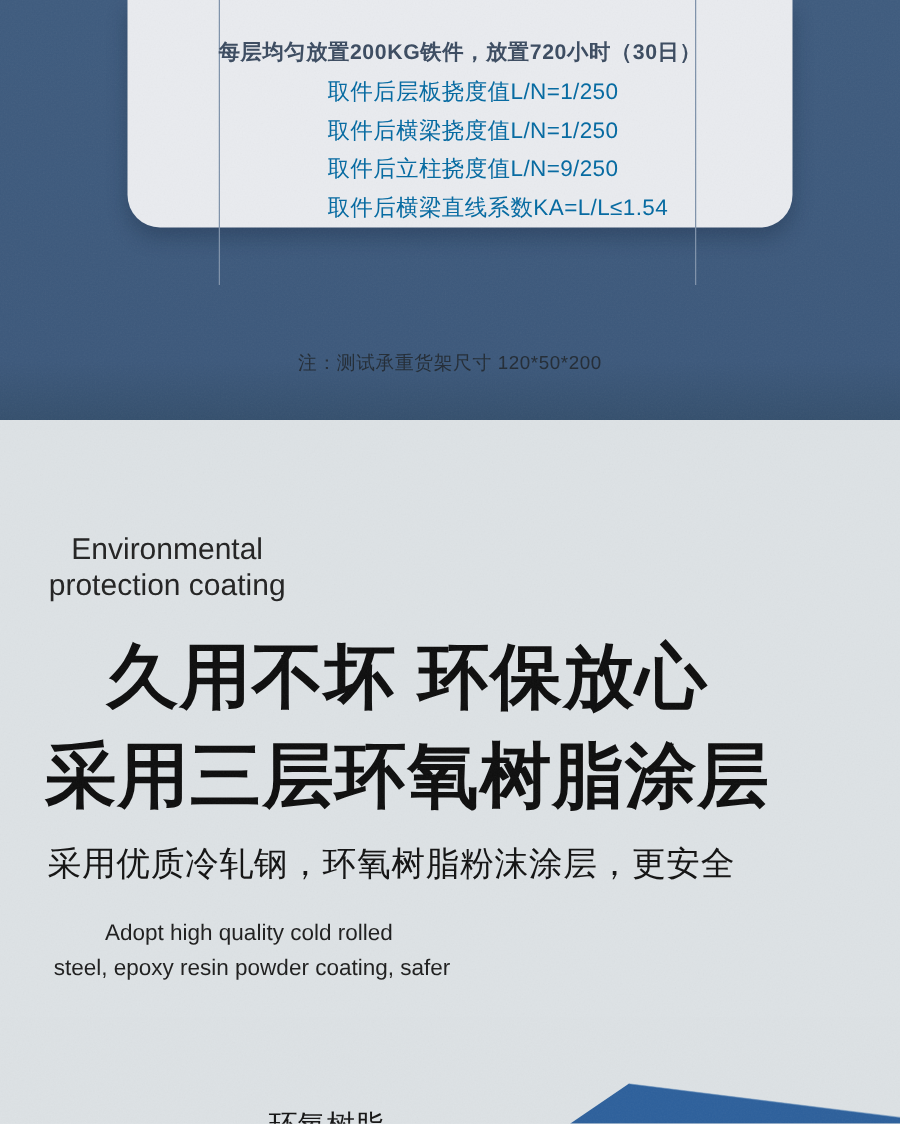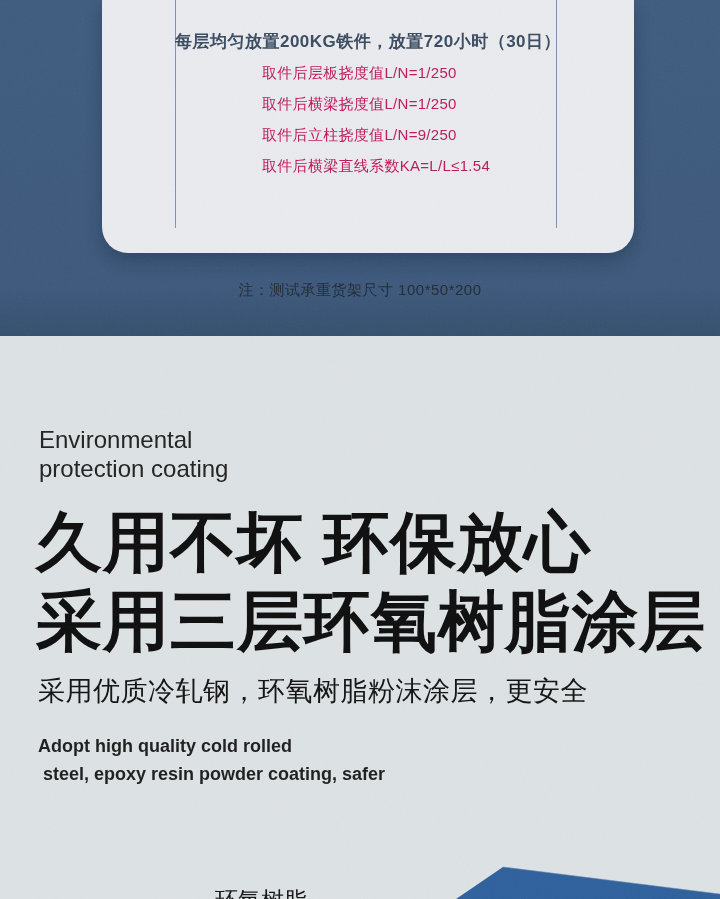--- a/index.html
+++ b/index.html
@@ -10,65 +10,66 @@
     background:#dde2e5;
   }
   .page { position:absolute; inset:0; width:720px; height:899px; }
 
   
   .top-section {
     position:absolute; left:0; top:0; width:720px; height:336px;
     background:linear-gradient(180deg,#3e5b7e 0%, #3c587b 86%, #344f6d 100%);
   }
   .test-card {
-    position:absolute; left:102px; top:0; width:532px; height:253px;
+    position:absolute; left:102px; top:0; width:532px; height:182px;
     background:#e9ebef;
     border-radius:0 0 26px 26px;
     box-shadow:0 8px 16px rgba(10,25,45,.28);
   }
   .v-line { position:absolute; top:0; width:1px; height:228px; background:#7f92aa; }
   .v-line.left  { left:73px; }
   .v-line.right { left:454px; }
   .card-title {
     position:absolute; left:0; top:30px; width:100%;
     text-align:center; font-size:17px; font-weight:bold;
     color:#3b4b60; letter-spacing:.5px;
   }
   .card-list { position:absolute; left:160px; top:65px; }
   .card-list .card-item {
-    font-size:15px; line-height:16px; height:16px; margin-bottom:15px;
-    color:#be185d; letter-spacing:.3px;
+    font-size:18px; line-height:16px; height:16px; margin-bottom:15px;
+    color:#0369a1; letter-spacing:.3px;
   }
   .note {
     position:absolute; left:0; top:281px; width:100%;
     text-align:center; font-size:15px; color:#222b35; letter-spacing:.5px;
   }
 
   
   .light-section {
     position:absolute; left:0; top:336px; width:720px; height:563px;
     background:#dde2e5;
+    text-align:center;
   }
   .eyebrow {
     position:absolute; left:39px; top:89px;
     font-size:24px; line-height:29px; font-weight:500; color:#222222;
   }
   .headline {
     position:absolute; left:36px; top:167px;
-    font-size:66px; line-height:79px; font-weight:900;
+    font-size:57px; line-height:79px; font-weight:900;
     color:#0d0d0d; letter-spacing:1px; white-space:nowrap;
   }
   .subtitle {
     position:absolute; left:38px; top:337px;
     font-size:27px; font-weight:400; color:#121212; letter-spacing:.5px;
     white-space:nowrap;
   }
   .english {
     position:absolute; left:38px; top:401px;
-    font-size:18px; line-height:19px; color:#1d1d1d; font-weight:700;
+    font-size:18px; line-height:19px; color:#1d1d1d; font-weight:400;
   }
   .english .l2 { margin-top:9px; padding-left:5px; }
   .partial-label {
     position:absolute; left:215px; top:549px;
     font-size:23px; color:#141414; font-weight:500;
   }
 
   
   .corner-svg { position:absolute; left:448px; top:863px; width:272px; height:36px; }
 
@@ -85,21 +86,21 @@
       <div class="v-line left"></div>
       <div class="v-line right"></div>
       <div class="card-title">每层均匀放置200KG铁件，放置720小时（30日）</div>
       <div class="card-list">
         <div class="card-item">取件后层板挠度值L/N=1/250</div>
         <div class="card-item">取件后横梁挠度值L/N=1/250</div>
         <div class="card-item">取件后立柱挠度值L/N=9/250</div>
         <div class="card-item">取件后横梁直线系数KA=L/L≤1.54</div>
       </div>
     </div>
-    <div class="note">注：测试承重货架尺寸 100*50*200</div>
+    <div class="note">注：测试承重货架尺寸 120*50*200</div>
   </section>
 
   <section class="light-section">
     <div class="eyebrow">
       <div>Environmental</div>
       <div>protection coating</div>
     </div>
     <h1 class="headline">
       <div>久用不坏 环保放心</div>
       <div>采用三层环氧树脂涂层</div>

